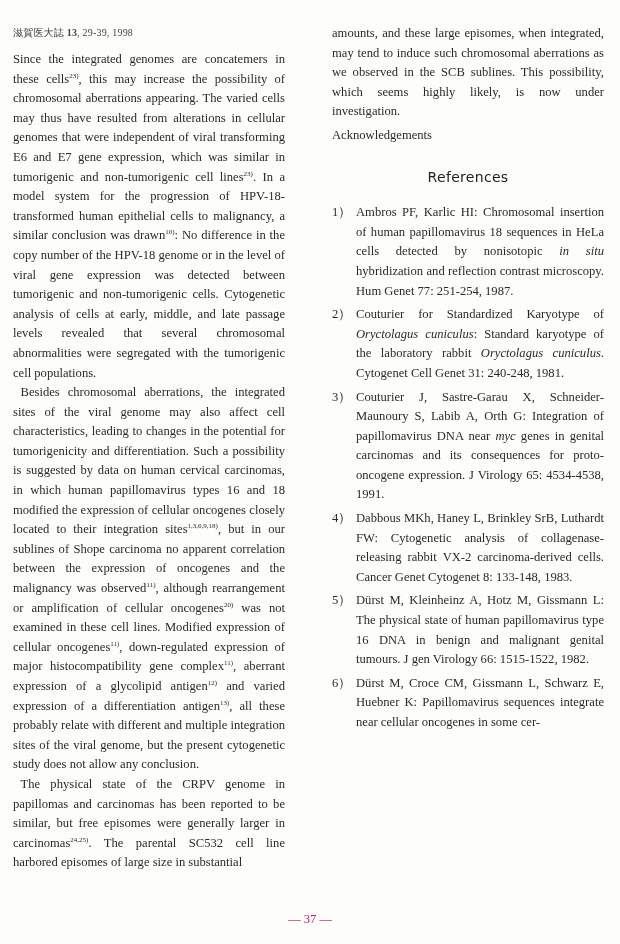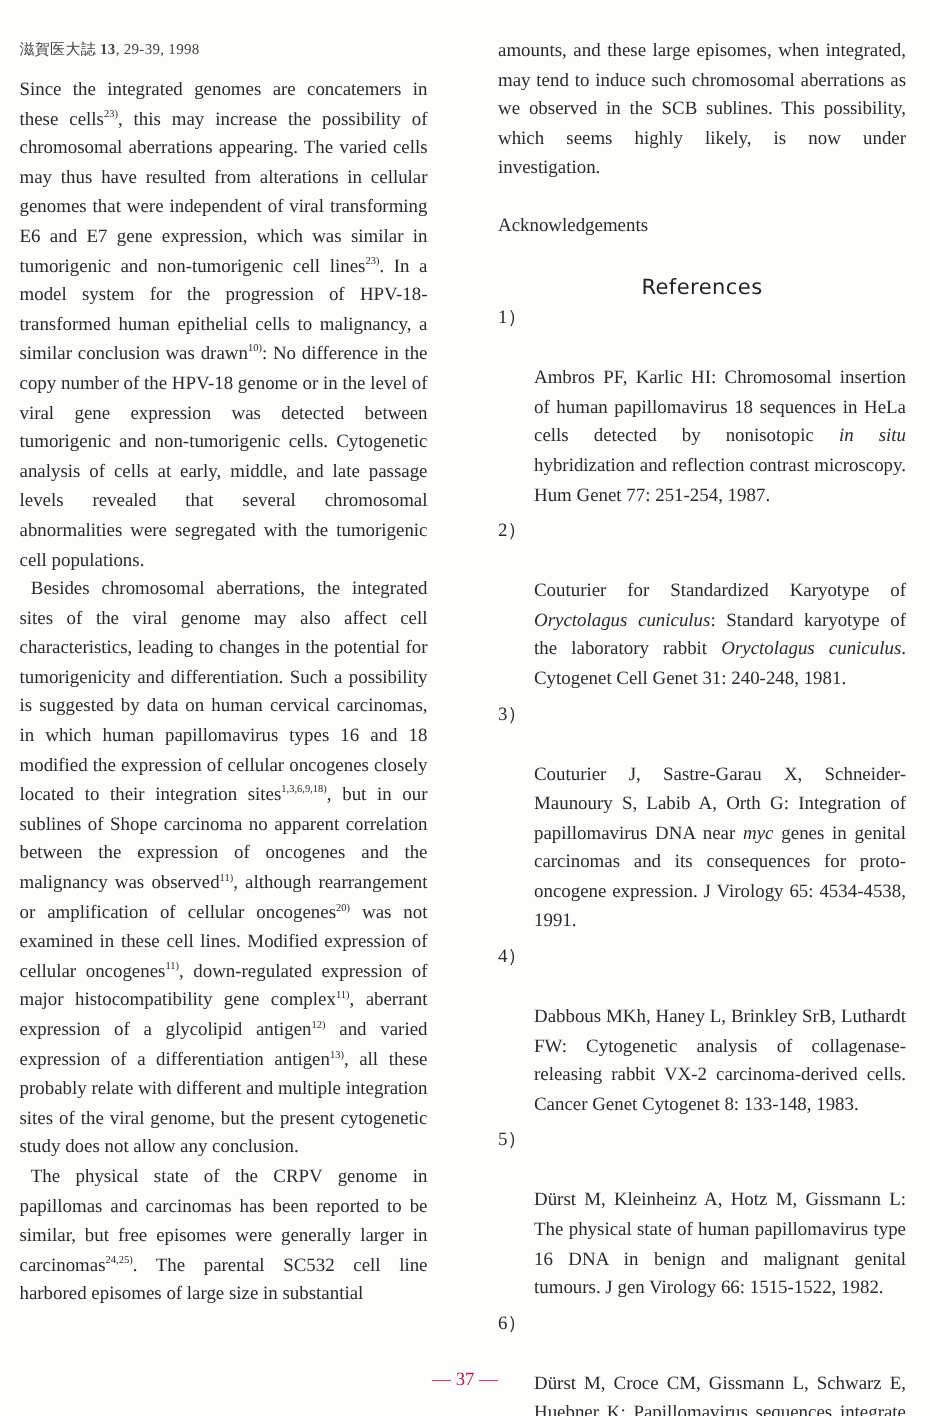--- a/index.html
+++ b/index.html
@@ -5,26 +5,26 @@
   html, body { margin: 0; padding: 0; background: #fdfdfb; }
   body { width: 620px; height: 944px; position: relative; overflow: hidden;
          font-family: "Liberation Serif", "DejaVu Serif", serif; color: #2a2a2a; }
   .header { position: absolute; left: 13px; top: 26px; font-size: 10px; color: #444; letter-spacing: 0.2px; }
   .col { position: absolute; top: 50px; width: 272px; font-size: 12.6px; line-height: 19.6px; text-align: justify; }
   .col.left { left: 13px; }
   .col.right { left: 332px; top: 24px; width: 272px; }
   p { margin: 0; }
   .indent { text-indent: 0.6em; }
   sup { font-size: 7px; line-height: 0; vertical-align: 5px; }
-  .ack-title { margin-top: 19px; }
+  .ack-title { margin-top: 4px; }
   .ref-title { text-align: center; font-family: "DejaVu Sans", sans-serif; font-size: 14px;
-               margin-top: 22px; color: #222; letter-spacing: 0.3px; }
+               margin-top: 22px; margin-bottom: 16px; color: #222; letter-spacing: 0.3px; }
   .ref { display: flex; margin-bottom: 4px; }
   .ref .num { width: 24px; flex: 0 0 24px; text-align: left; white-space: nowrap; }
-  .ref .txt { flex: 1; text-align: justify; margin-top: 40px; }
+  .ref .txt { flex: 1; text-align: justify; }
   .footer { position: absolute; left: 0; width: 620px; top: 912px; text-align: center; font-size: 12.5px; color: #be185d; }
 </style>
 </head>
 <body>
 
 <div class="header">
   <span>滋賀医大誌</span>
   <b>13</b><span>, 29-39, 1998</span>
 </div>
 

